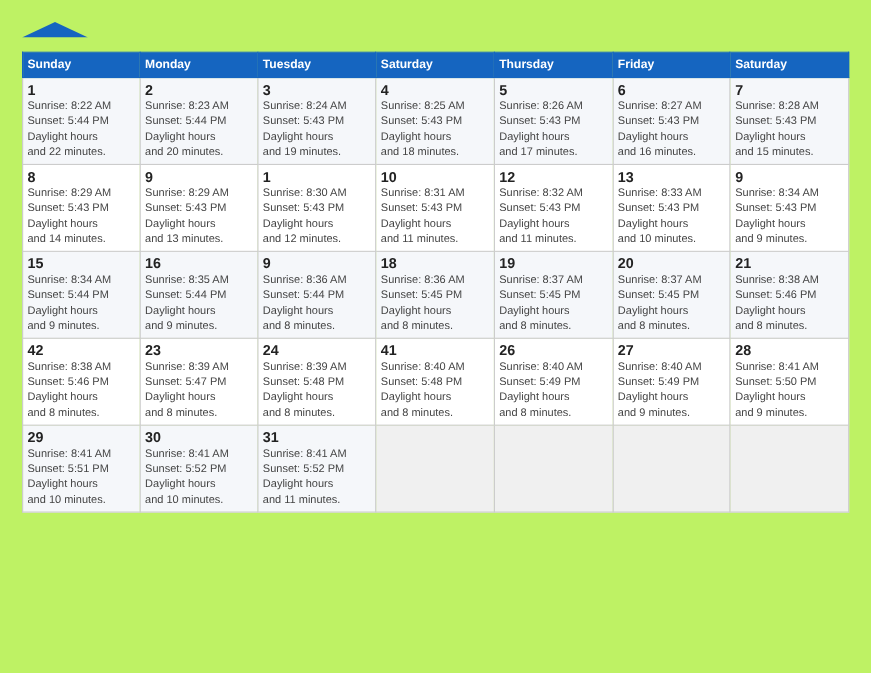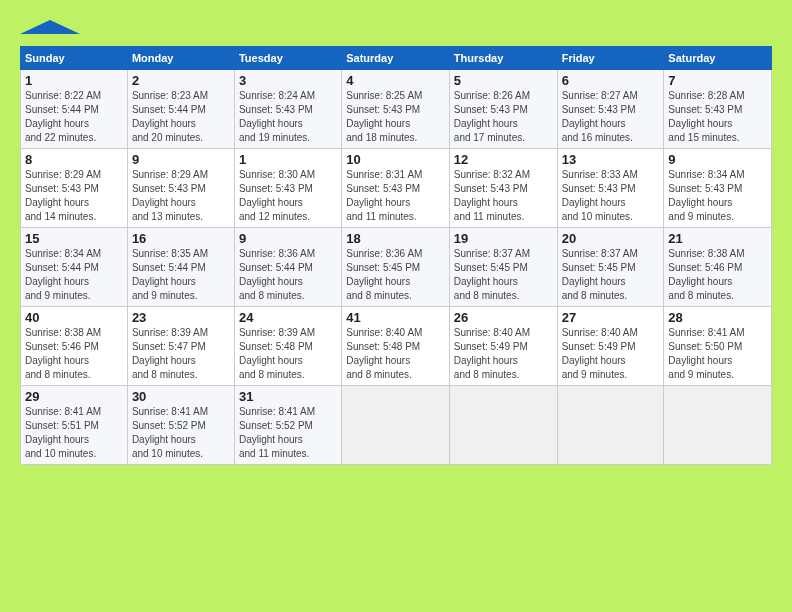--- a/index.html
+++ b/index.html
@@ -171,21 +171,21 @@
           <td><span class="day-number">18</span>
 <span class="day-info">Sunrise: 8:36 AM<br>Sunset: 5:45 PM<br>Daylight hours<br>and 8 minutes.</span></td>
           <td><span class="day-number">19</span>
 <span class="day-info">Sunrise: 8:37 AM<br>Sunset: 5:45 PM<br>Daylight hours<br>and 8 minutes.</span></td>
           <td><span class="day-number">20</span>
 <span class="day-info">Sunrise: 8:37 AM<br>Sunset: 5:45 PM<br>Daylight hours<br>and 8 minutes.</span></td>
           <td><span class="day-number">21</span>
 <span class="day-info">Sunrise: 8:38 AM<br>Sunset: 5:46 PM<br>Daylight hours<br>and 8 minutes.</span></td>
         </tr>
         <tr>
-          <td><span class="day-number">40</span>
+          <td><span class="day-number">42</span>
 <span class="day-info">Sunrise: 8:38 AM<br>Sunset: 5:46 PM<br>Daylight hours<br>and 8 minutes.</span></td>
           <td><span class="day-number">23</span>
 <span class="day-info">Sunrise: 8:39 AM<br>Sunset: 5:47 PM<br>Daylight hours<br>and 8 minutes.</span></td>
           <td><span class="day-number">24</span>
 <span class="day-info">Sunrise: 8:39 AM<br>Sunset: 5:48 PM<br>Daylight hours<br>and 8 minutes.</span></td>
           <td><span class="day-number">41</span>
 <span class="day-info">Sunrise: 8:40 AM<br>Sunset: 5:48 PM<br>Daylight hours<br>and 8 minutes.</span></td>
           <td><span class="day-number">26</span>
 <span class="day-info">Sunrise: 8:40 AM<br>Sunset: 5:49 PM<br>Daylight hours<br>and 8 minutes.</span></td>
           <td><span class="day-number">27</span>

